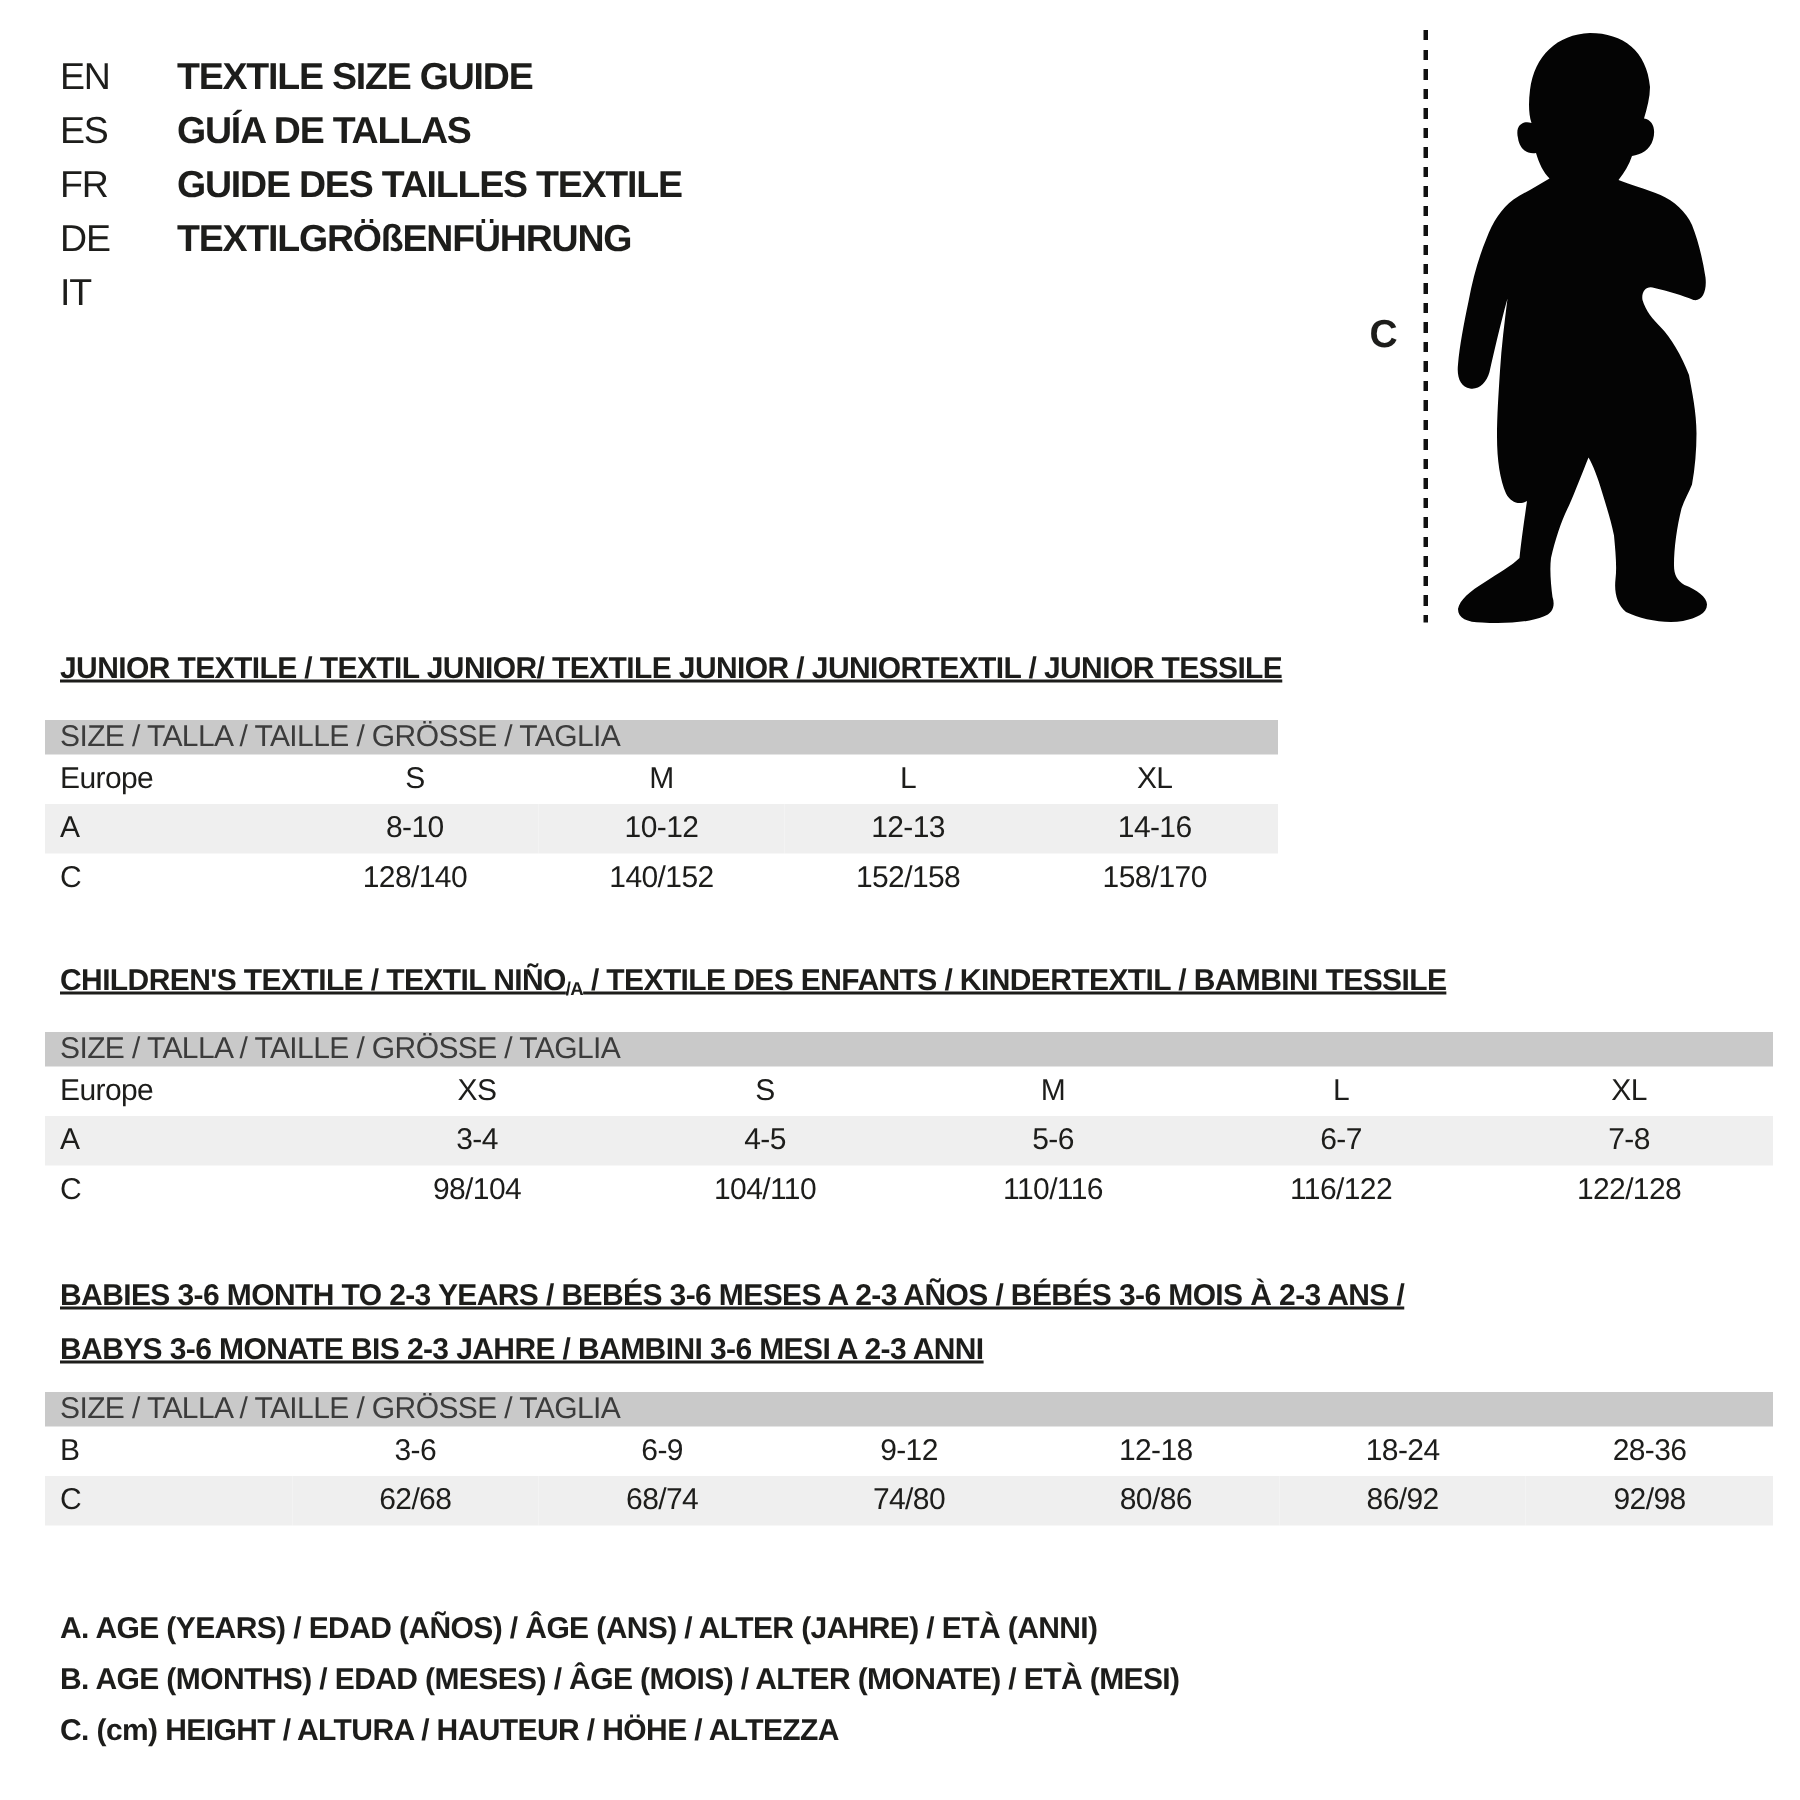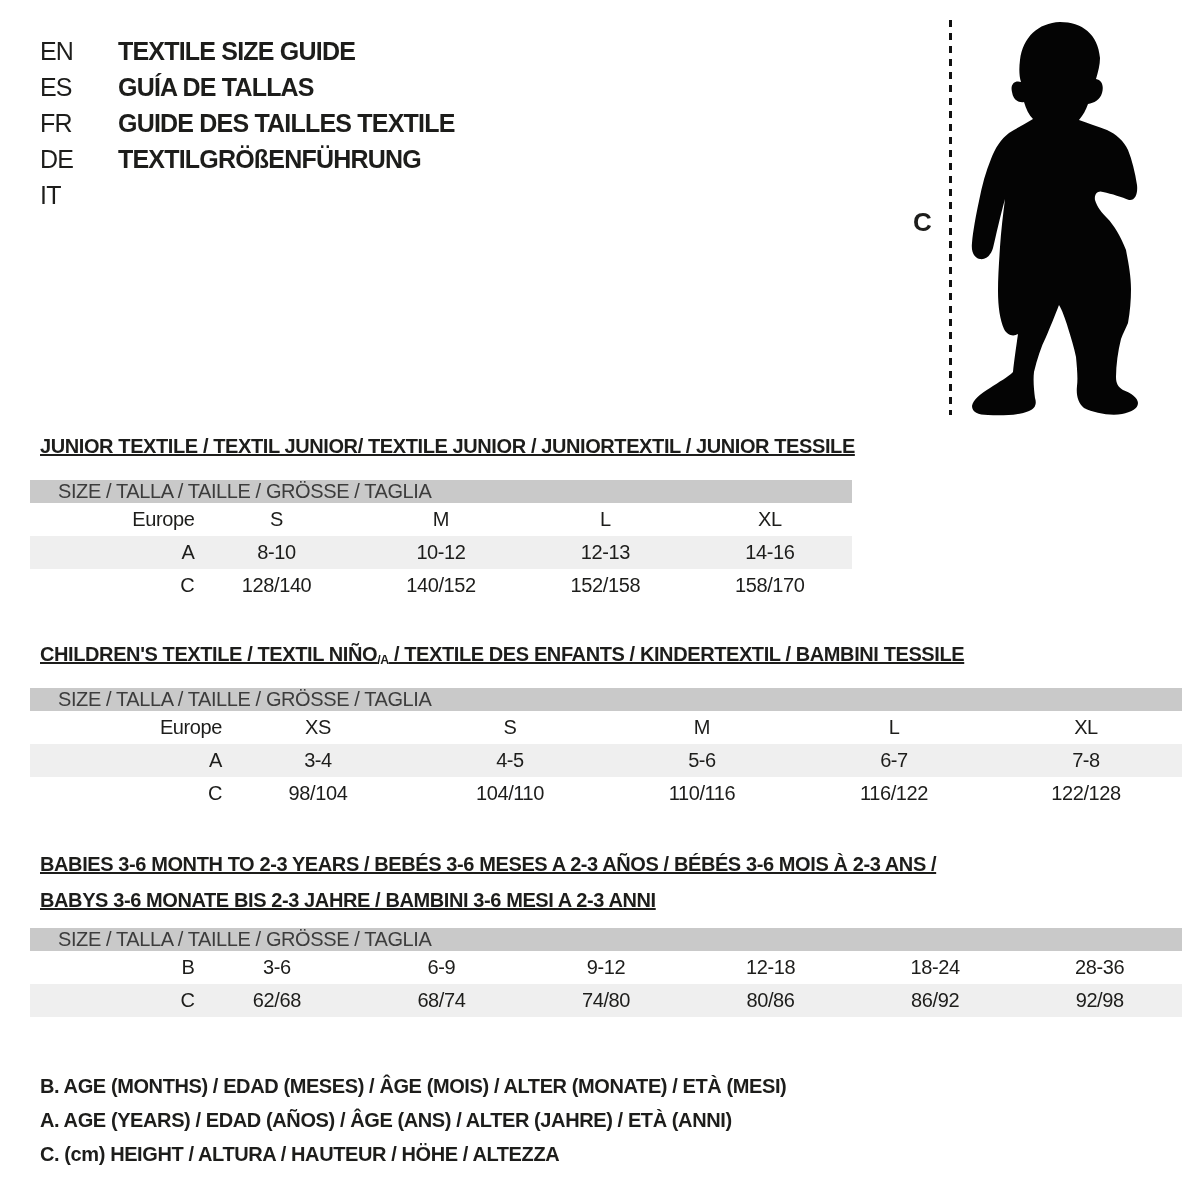--- a/index.html
+++ b/index.html
@@ -35,23 +35,23 @@
 
   
   .size-table{
     position:absolute;left:30px;border-collapse:collapse;table-layout:fixed;
     font-size:20px;letter-spacing:-0.4px;
   }
   #table-junior{top:480px;width:822px;}
   #table-children{top:688px;width:1152px;}
   #table-babies{top:928px;width:1152px;}
   .size-table td{padding:0;text-align:center;height:33px;vertical-align:middle;}
-  .size-table td.lbl{width:110px;text-align:right;padding-left:10px;}
+  .size-table td.lbl{width:110px;text-align:left;padding-left:10px;}
   .size-table tr.band td{
-    background:#c9c9c9;color:#3c3c3c;text-align:left;padding-left:28px;height:20px;
+    background:#c9c9c9;color:#3c3c3c;text-align:left;padding-left:10px;height:20px;
   }
   .size-table tr.shaded td{background:#efefef;}
 
   
   .legend{position:absolute;left:40px;top:1069px;font-size:20px;font-weight:bold;letter-spacing:-0.4px;}
   .legend-line{height:34px;line-height:34px;white-space:nowrap;}
 </style>
 </head>
 <body>
 
@@ -230,18 +230,18 @@
       <td>68/74</td>
       <td>74/80</td>
       <td>80/86</td>
       <td>86/92</td>
       <td>92/98</td>
     </tr>
   </tbody>
     </table>
 
   <div class="legend">
+    <div class="legend-line">A. AGE (YEARS) / EDAD (AÑOS) / ÂGE (ANS) / ALTER (JAHRE) / ETÀ (ANNI)</div>
     <div class="legend-line">B. AGE (MONTHS) / EDAD (MESES) / ÂGE (MOIS) / ALTER (MONATE) / ETÀ (MESI)</div>
-    <div class="legend-line">A. AGE (YEARS) / EDAD (AÑOS) / ÂGE (ANS) / ALTER (JAHRE) / ETÀ (ANNI)</div>
     <div class="legend-line">C. (cm) HEIGHT / ALTURA / HAUTEUR / HÖHE / ALTEZZA</div>
   </div>
 
 </div>
 
 </body></html>

